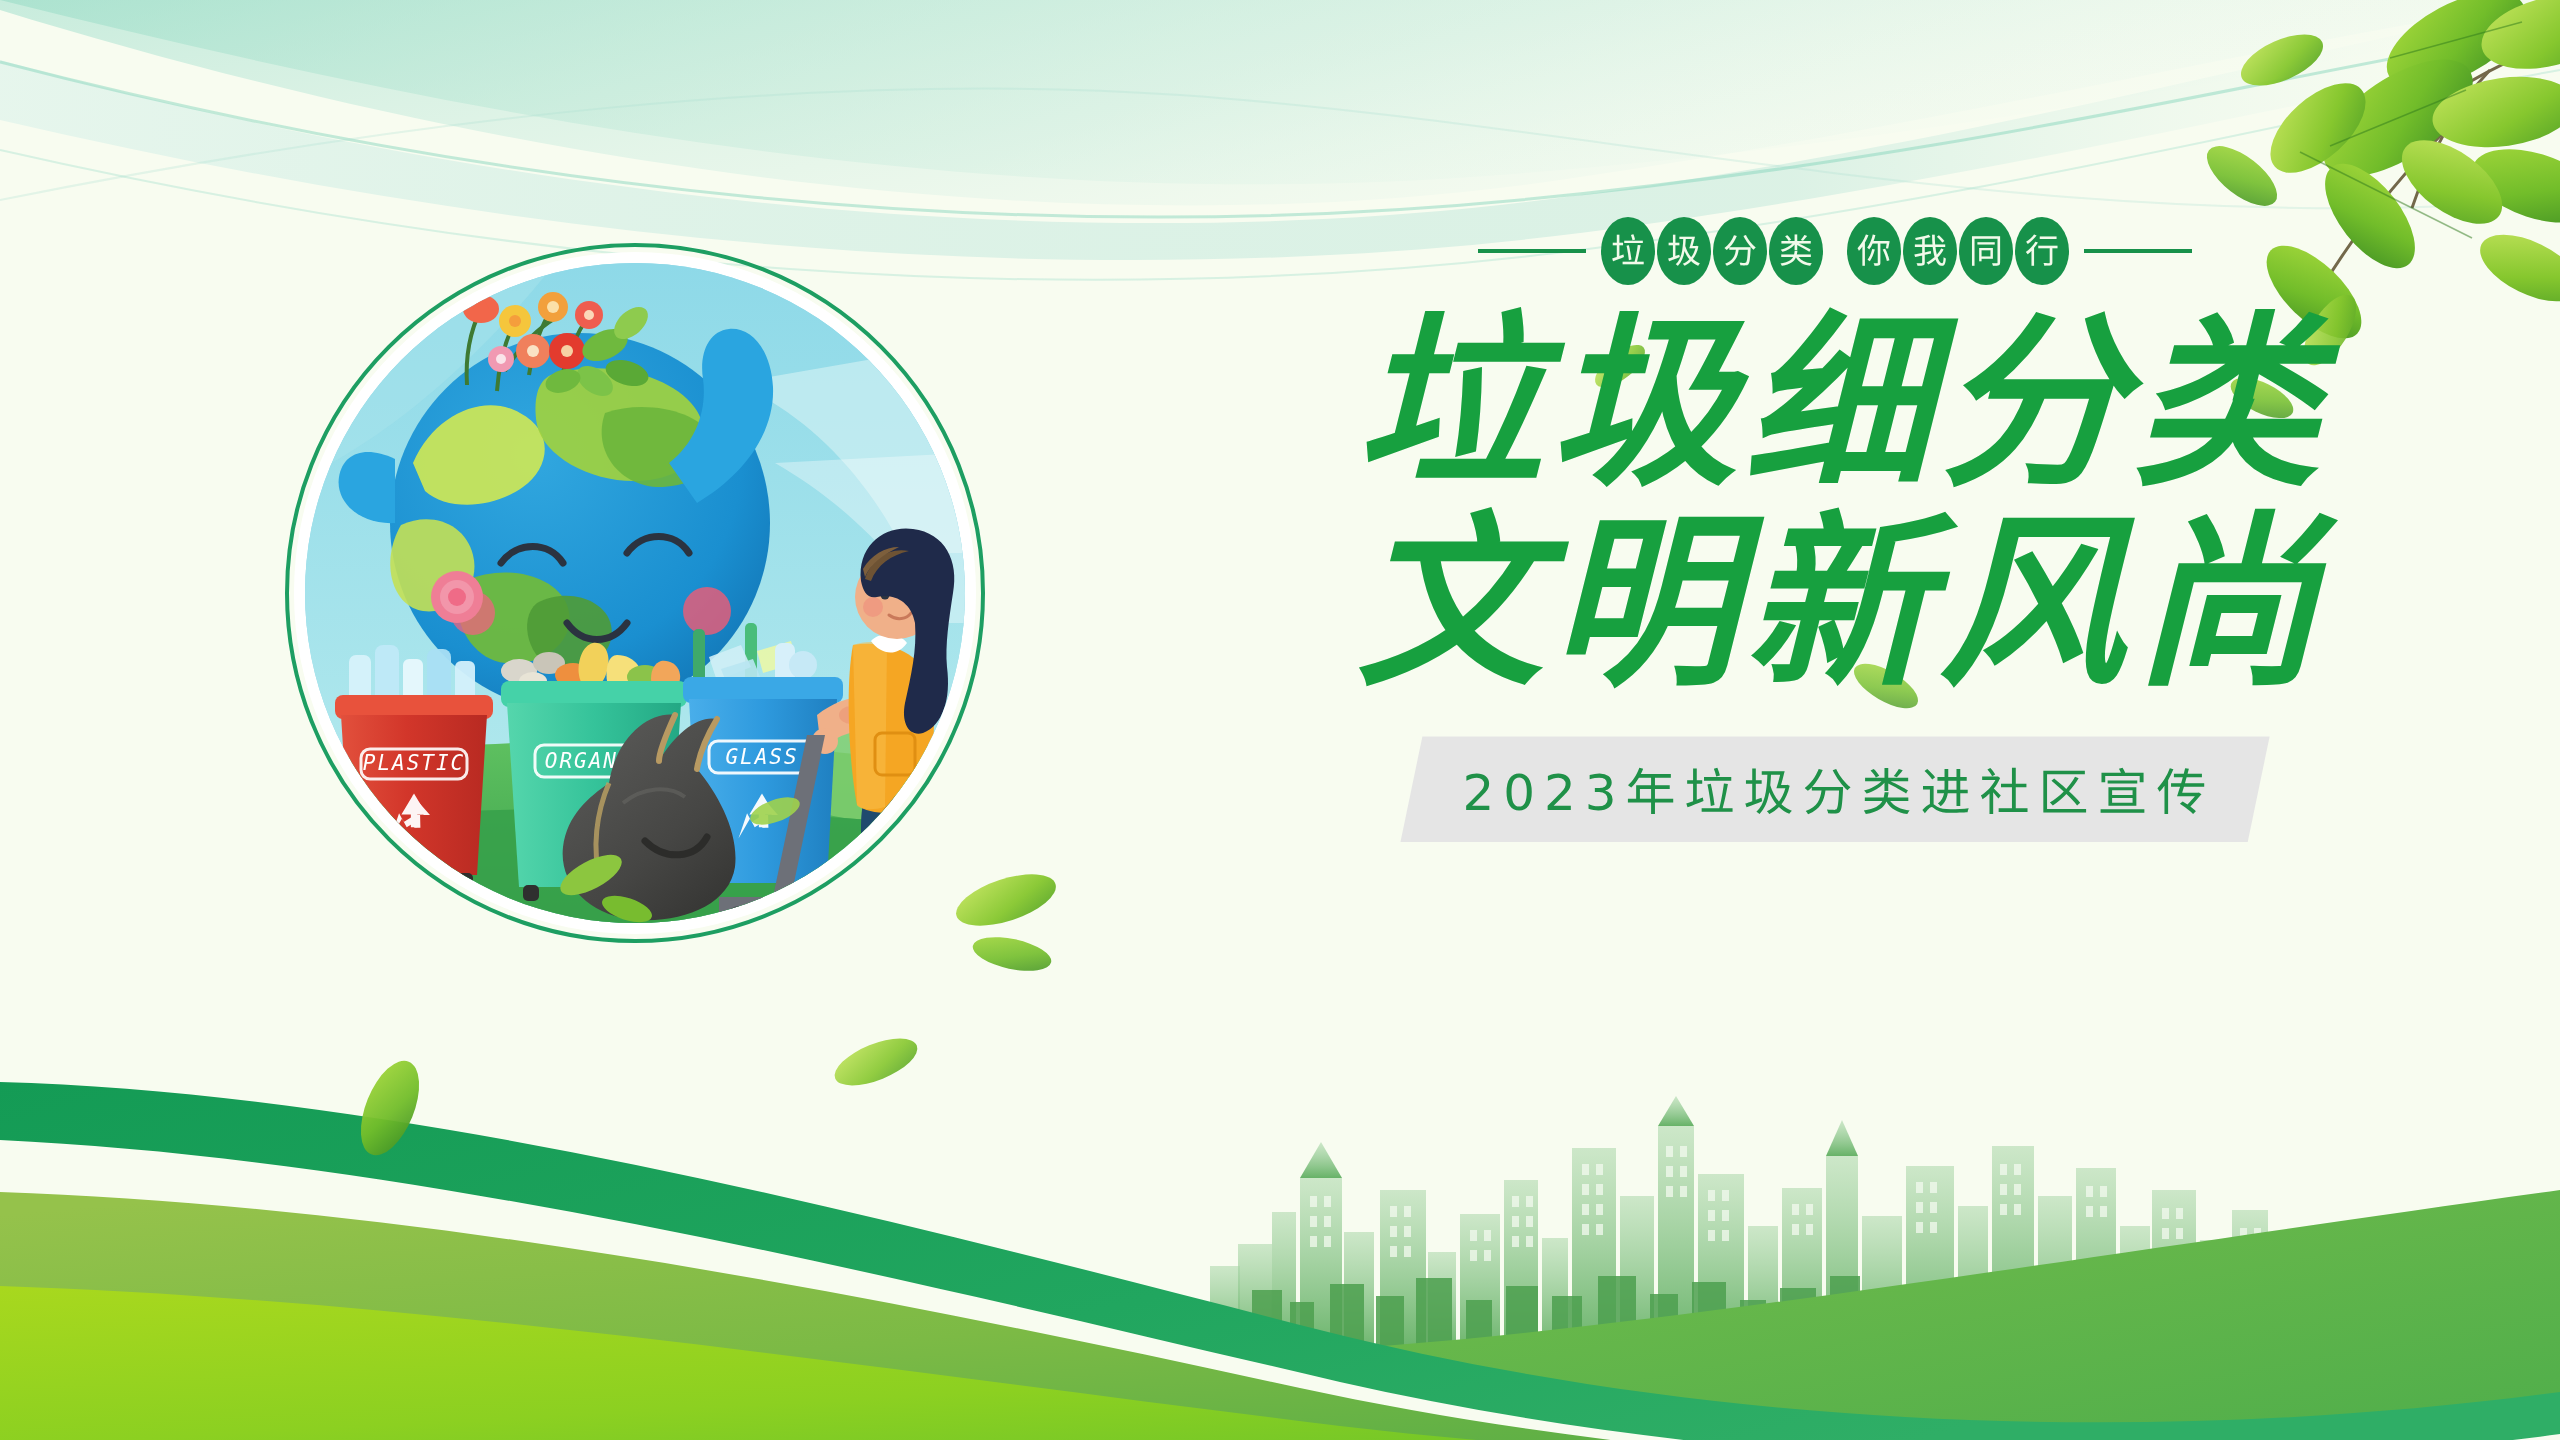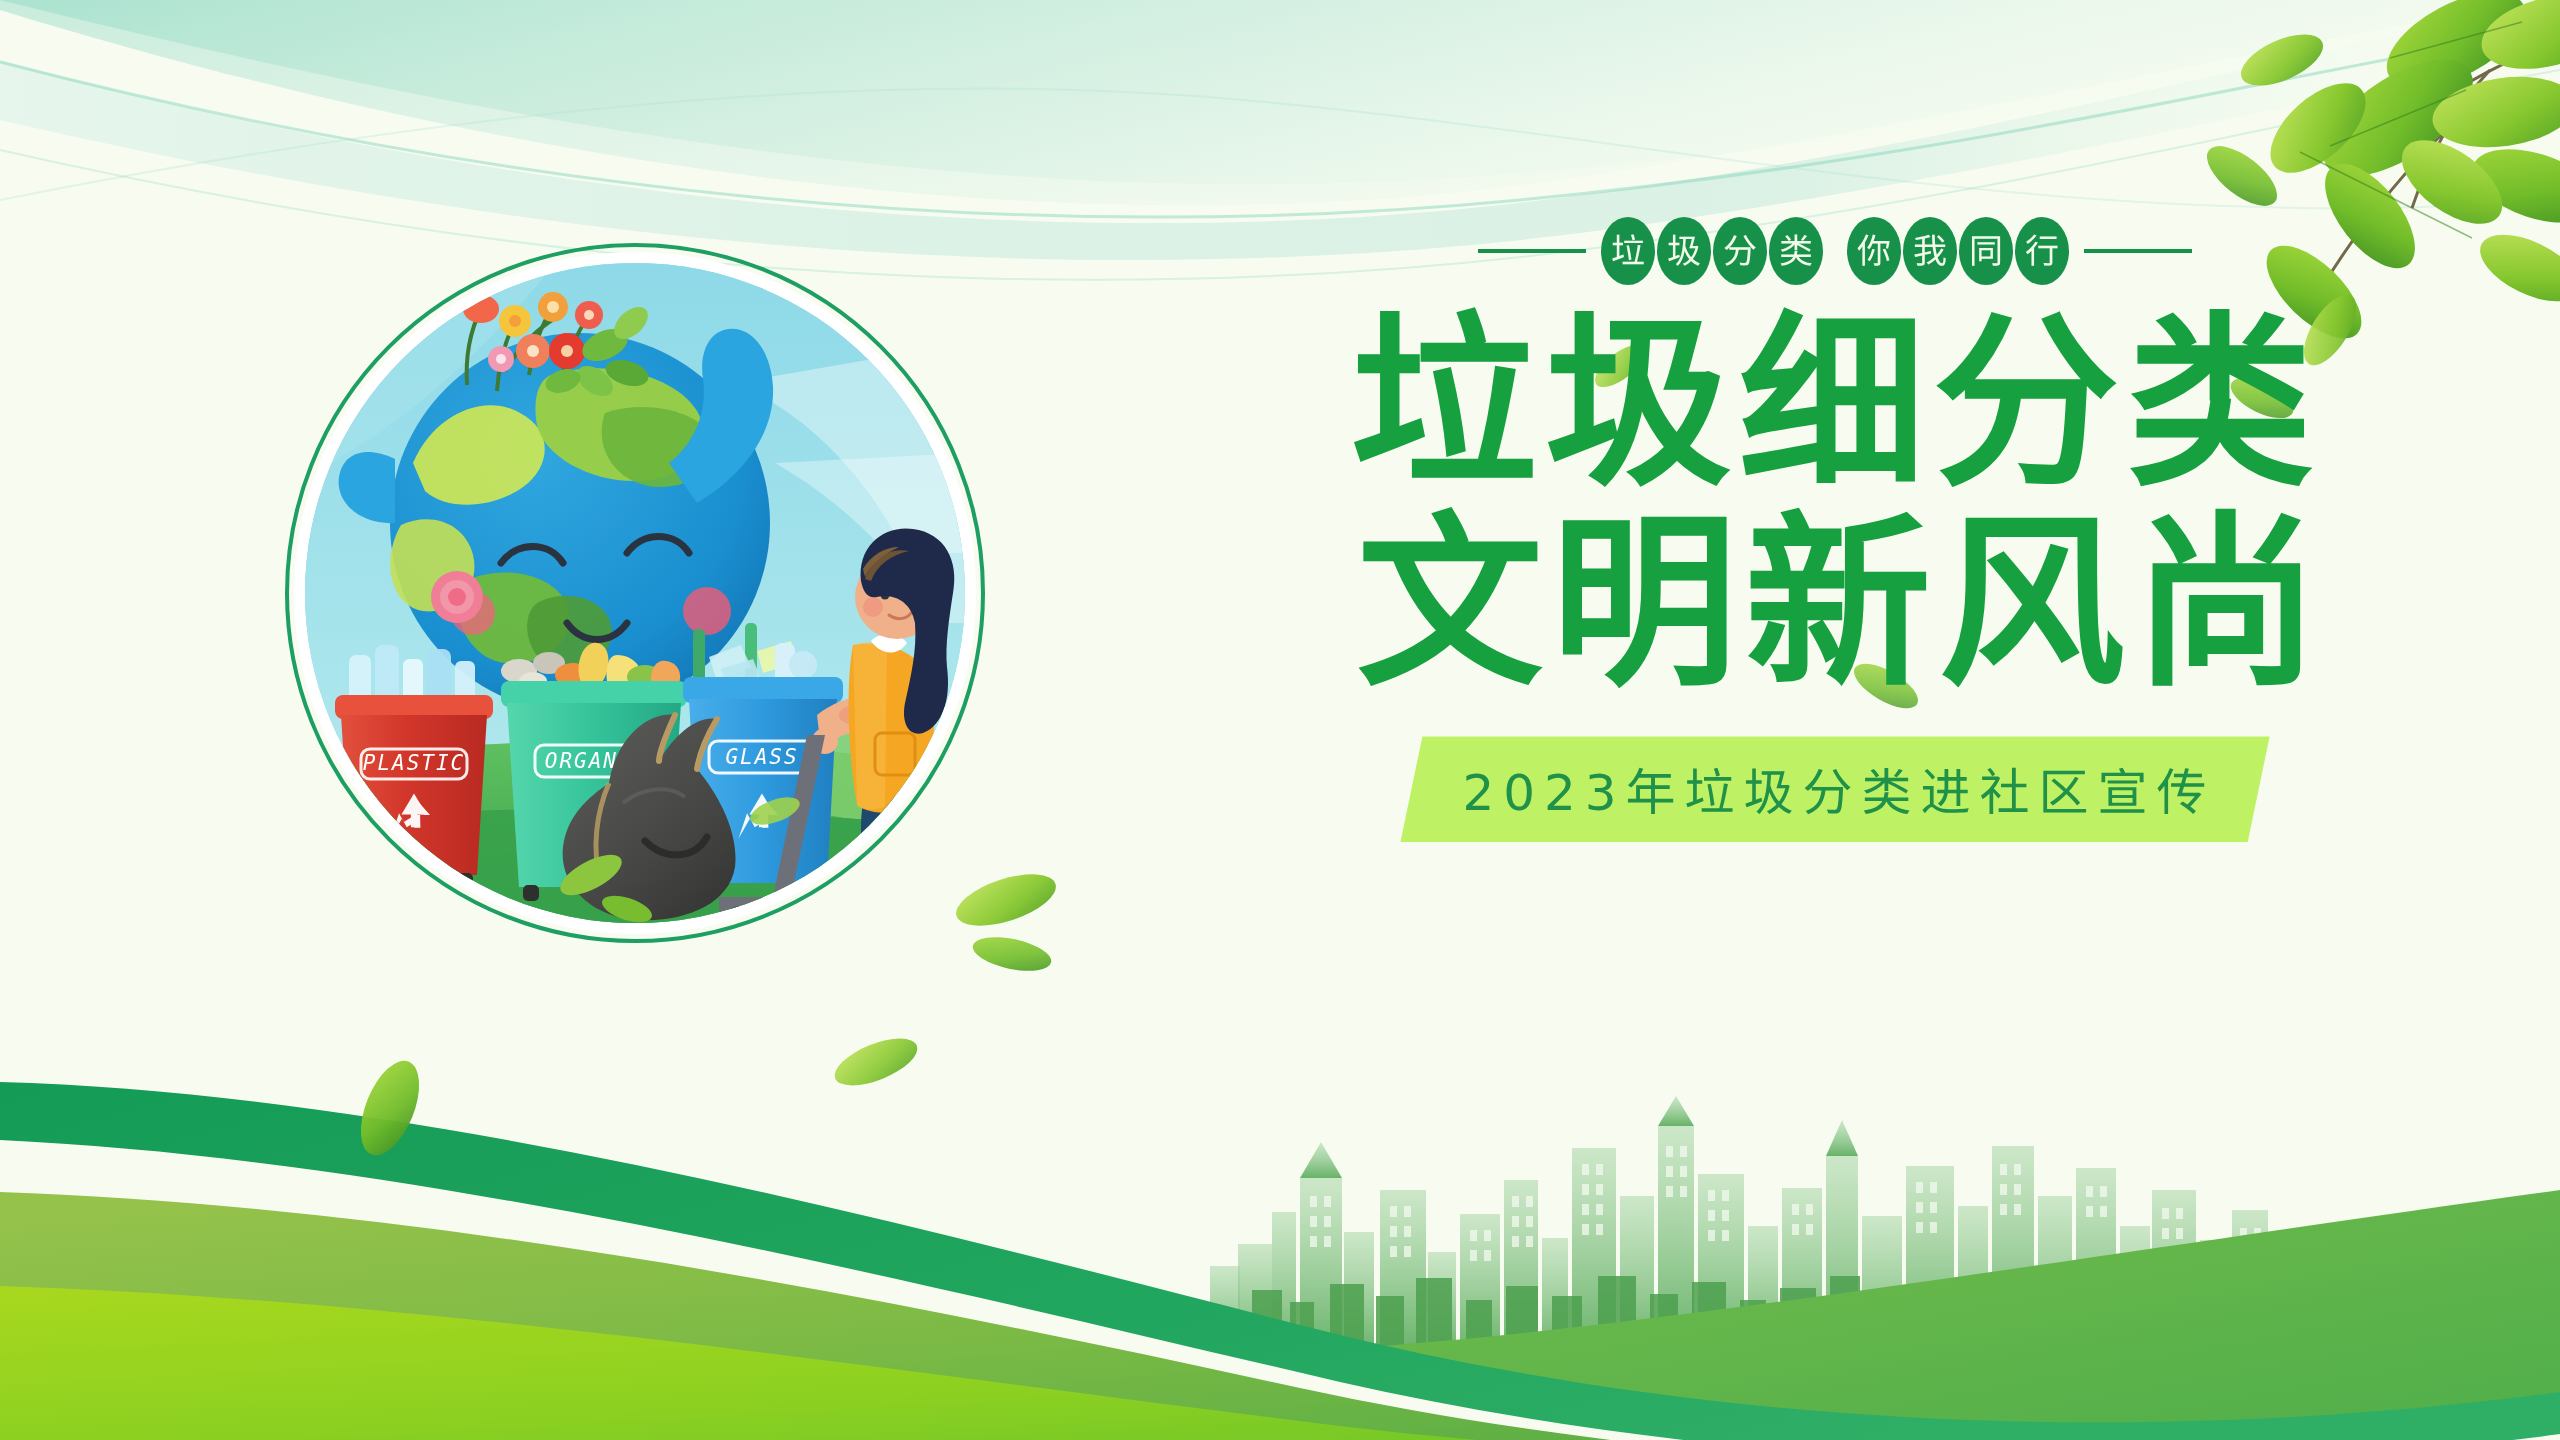--- a/index.html
+++ b/index.html
@@ -30,37 +30,37 @@
     width:54px;height:68px;border-radius:50%;
     background:#17914a;color:#f2faea;
     display:flex;align-items:center;justify-content:center;
     font-size:34px;line-height:1;font-weight:400;
     font-family:"DejaVu Sans","Liberation Sans",sans-serif;
     margin:0 1px;
   }
   .tag-gap{width:22px;height:1px;}
 
   
-  .headline{margin-top:22px;text-align:left;}
+  .headline{margin-top:22px;text-align:right;font-style:italic;}
   .hl-line{
     color:#17a03f;
     font-family:"DejaVu Sans","Liberation Sans",sans-serif;
     font-weight:bold;
     font-size:186px;
     line-height:1.02;
     letter-spacing:8px;
     white-space:nowrap;
     text-indent:8px;
   }
   .hl-line.l2{margin-top:10px;margin-left:6px;}
 
   
   .subtitle-wrap{margin-top:38px;}
   .subtitle{
-    background:#bef264;
+    background:#e5e5e5;
     color:#1f9148;
     font-family:"DejaVu Sans","Liberation Sans",sans-serif;
     font-size:50px;letter-spacing:9px;
     padding:16px 54px 18px 62px;
     display:inline-block;white-space:nowrap;
     clip-path:polygon(22px 0,100% 0,calc(100% - 22px) 100%,0 100%);
   }
 
   
   .medallion{

